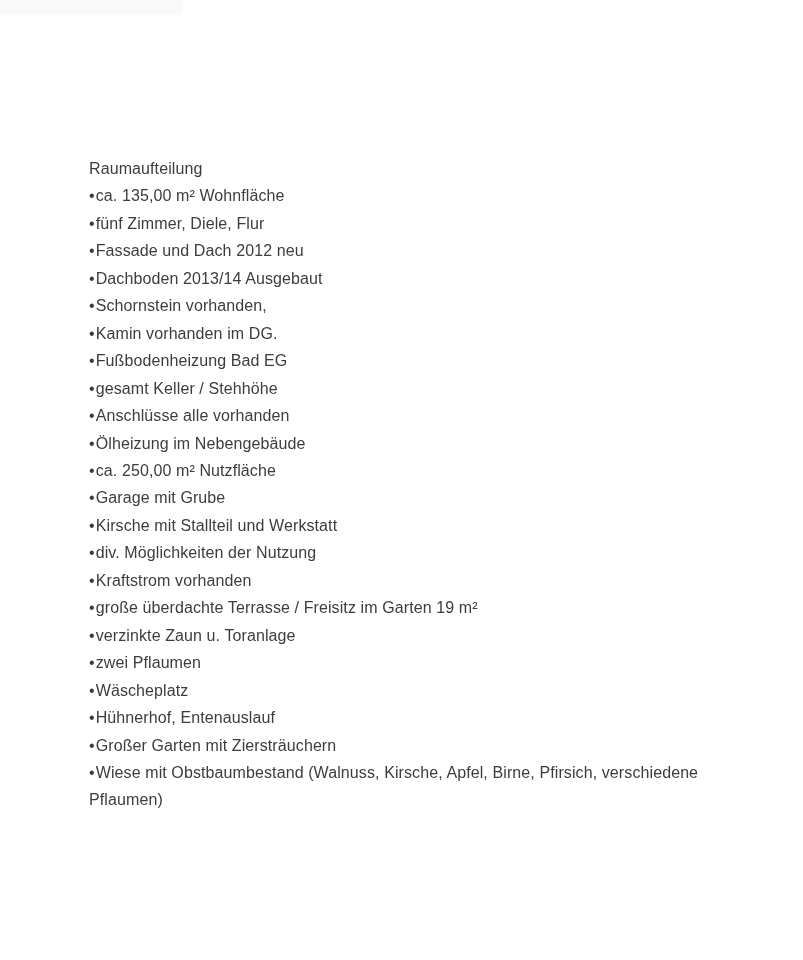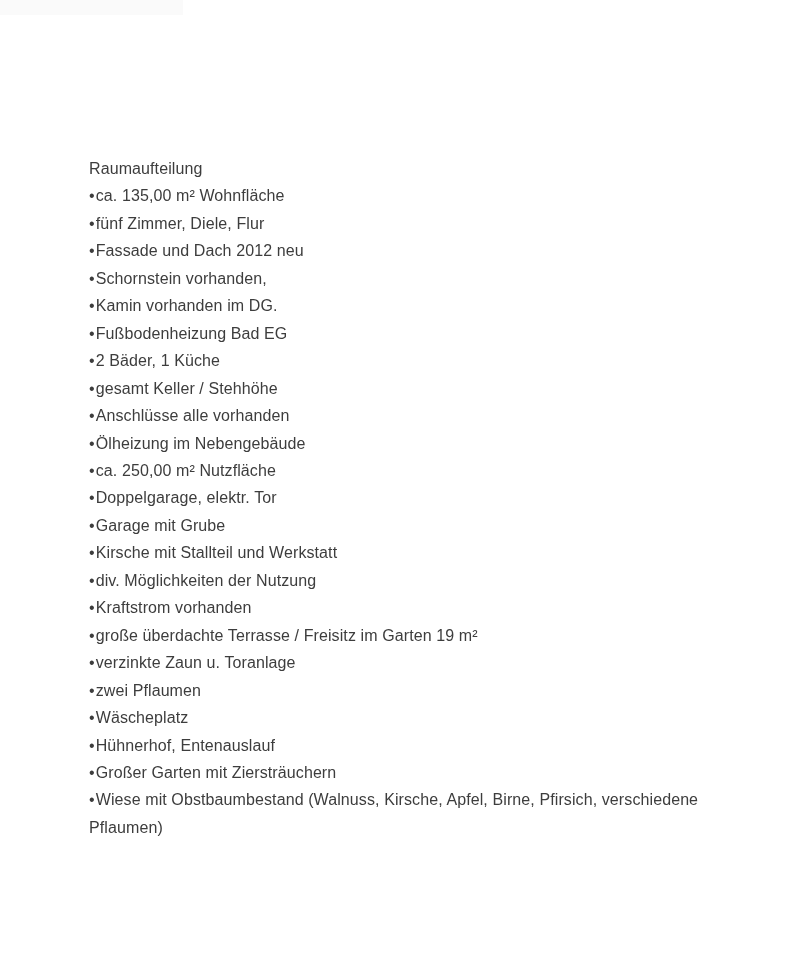--- a/index.html
+++ b/index.html
@@ -43,29 +43,28 @@
 <body>
 
 <div class="top-artifact"></div>
 
 <div class="content">
   <div class="line title">Raumaufteilung</div>
   <div id="feature-list">
       <div class="line"><span class="bullet">•</span><span>ca. 135,00 m² Wohnfläche</span></div>
       <div class="line"><span class="bullet">•</span><span>fünf Zimmer, Diele, Flur</span></div>
       <div class="line"><span class="bullet">•</span><span>Fassade und Dach 2012 neu</span></div>
+      <div class="line"><span class="bullet">•</span><span>Dachboden 2013/14 Ausgebaut</span></div>
       <div class="line"><span class="bullet">•</span><span>Schornstein vorhanden,</span></div>
       <div class="line"><span class="bullet">•</span><span>Kamin vorhanden im DG.</span></div>
       <div class="line"><span class="bullet">•</span><span>Fußbodenheizung Bad EG</span></div>
-      <div class="line"><span class="bullet">•</span><span>2 Bäder, 1 Küche</span></div>
       <div class="line"><span class="bullet">•</span><span>gesamt Keller / Stehhöhe</span></div>
       <div class="line"><span class="bullet">•</span><span>Anschlüsse alle vorhanden</span></div>
       <div class="line"><span class="bullet">•</span><span>Ölheizung im Nebengebäude</span></div>
       <div class="line"><span class="bullet">•</span><span>ca. 250,00 m² Nutzfläche</span></div>
-      <div class="line"><span class="bullet">•</span><span>Doppelgarage, elektr. Tor</span></div>
       <div class="line"><span class="bullet">•</span><span>Garage mit Grube</span></div>
       <div class="line"><span class="bullet">•</span><span>Kirsche mit Stallteil und Werkstatt</span></div>
       <div class="line"><span class="bullet">•</span><span>div. Möglichkeiten der Nutzung</span></div>
       <div class="line"><span class="bullet">•</span><span>Kraftstrom vorhanden</span></div>
       <div class="line"><span class="bullet">•</span><span>große überdachte Terrasse / Freisitz im Garten 19 m²</span></div>
       <div class="line"><span class="bullet">•</span><span>verzinkte Zaun u. Toranlage</span></div>
       <div class="line"><span class="bullet">•</span><span>zwei Pflaumen</span></div>
       <div class="line"><span class="bullet">•</span><span>Wäscheplatz</span></div>
       <div class="line"><span class="bullet">•</span><span>Hühnerhof, Entenauslauf</span></div>
       <div class="line"><span class="bullet">•</span><span>Großer Garten mit Ziersträuchern</span></div>

